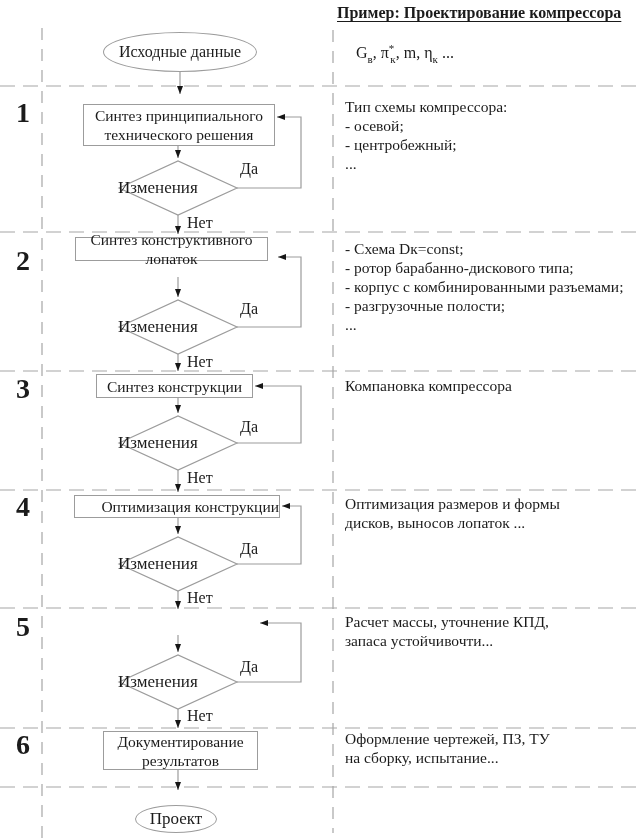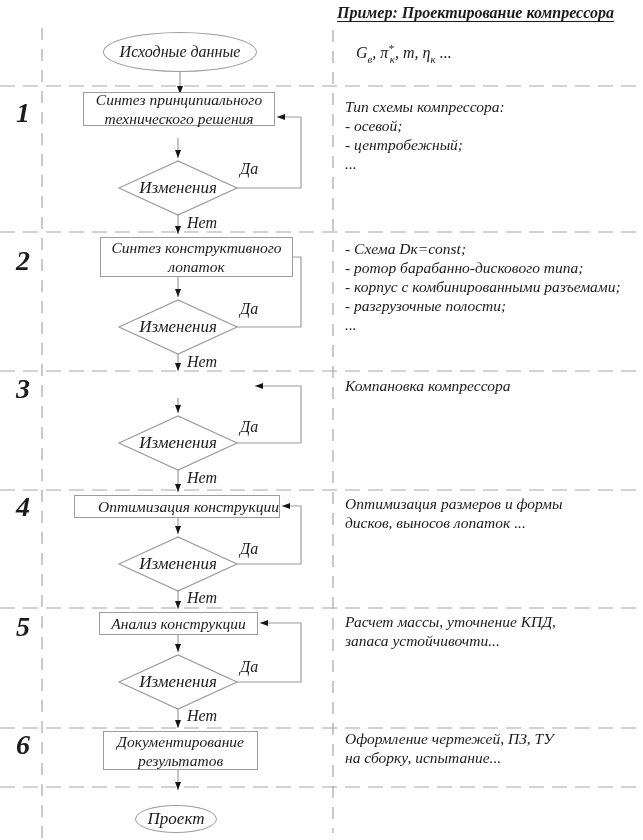--- a/index.html
+++ b/index.html
@@ -1,38 +1,38 @@
 <!DOCTYPE html>
 <html><head>
 <meta charset="utf-8">
 <style>
   html,body{margin:0;padding:0;background:#fff;}
   #canvas{
     position:relative;width:643px;height:840px;background:#ffffff;
     font-family:"Liberation Serif","DejaVu Serif",serif;
-    font-style:italic;color:#1b1b1b;overflow:hidden;border-radius:25px;
+    color:#1b1b1b;overflow:hidden;border-radius:25px;
   }
   #connector-layer{position:absolute;left:0;top:0;width:643px;height:840px;}
   .abs{position:absolute;}
   .stage-num{
     width:34px;text-align:center;font-size:28px;font-weight:bold;
     line-height:1.1;
   }
   .proc-box{
     border:1px solid #9c9c9c;background:#fff;
     display:flex;flex-direction:column;align-items:center;justify-content:center;
     font-size:15.5px;line-height:19px;text-align:center;box-sizing:border-box;
   }
   .oval{
     border:1px solid #9c9c9c;border-radius:50%;background:#fff;
     display:flex;align-items:center;justify-content:center;
     font-size:16px;box-sizing:border-box;
   }
   .diamond-label{
-    width:120px;text-align:center;font-size:17px;line-height:20px;
+    width:120px;font-size:17px;line-height:20px;
   }
   .edge-label{font-size:16px;line-height:18px;text-align:center;}
   .notes{width:300px;font-size:15.5px;line-height:19px;}
   .notes span{display:block;white-space:nowrap;}
   .example-title{
     font-size:16px;font-weight:600;text-decoration:underline;
     text-underline-offset:3px;white-space:nowrap;
   }
   .params-line{font-size:16px;white-space:nowrap;}
   .params-line sub{font-size:11px;}
@@ -106,33 +106,33 @@
   <div class="abs stage-num" style="left:6px;top:612px;">5</div>
   <div class="abs stage-num" style="left:6px;top:730px;">6</div>
 
   <div class="abs oval" style="left:103px;top:32px;width:154px;height:40px;text-align:right;">
     <span>Исходные данные</span>
   </div>
   <div class="abs oval" style="left:135px;top:805px;width:82px;height:28px;font-size:17px;">
     <span>Проект</span>
   </div>
 
-  <div class="abs proc-box" style="left:83px;top:92px;width:192px;height:34px;">
+  <div class="abs proc-box" style="left:83px;top:104px;width:192px;height:42px;">
     <span>Синтез принципиального</span>
     <span>технического решения</span>
   </div>
-  <div class="abs proc-box" style="left:100px;top:237px;width:193px;height:40px;">
+  <div class="abs proc-box" style="left:75px;top:237px;width:193px;height:24px;">
     <span>Синтез конструктивного</span>
     <span>лопаток</span>
   </div>
+  <div class="abs proc-box" style="left:96px;top:374px;width:157px;height:24px;">
+    <span>Синтез конструкции</span>
+  </div>
   <div class="abs proc-box" style="left:74px;top:495px;width:206px;height:23px;align-items:flex-end;">
     <span>Оптимизация конструкции</span>
-  </div>
-  <div class="abs proc-box" style="left:99px;top:612px;width:159px;height:23px;">
-    <span>Анализ конструкции</span>
   </div>
   <div class="abs proc-box" style="left:103px;top:731px;width:155px;height:39px;">
     <span>Документирование</span>
     <span>результатов</span>
   </div>
 
   <div class="abs diamond-label" style="left:118px;top:178px;">Изменения</div>
   <div class="abs diamond-label" style="left:118px;top:317px;">Изменения</div>
   <div class="abs diamond-label" style="left:118px;top:433px;">Изменения</div>
   <div class="abs diamond-label" style="left:118px;top:554px;">Изменения</div>

